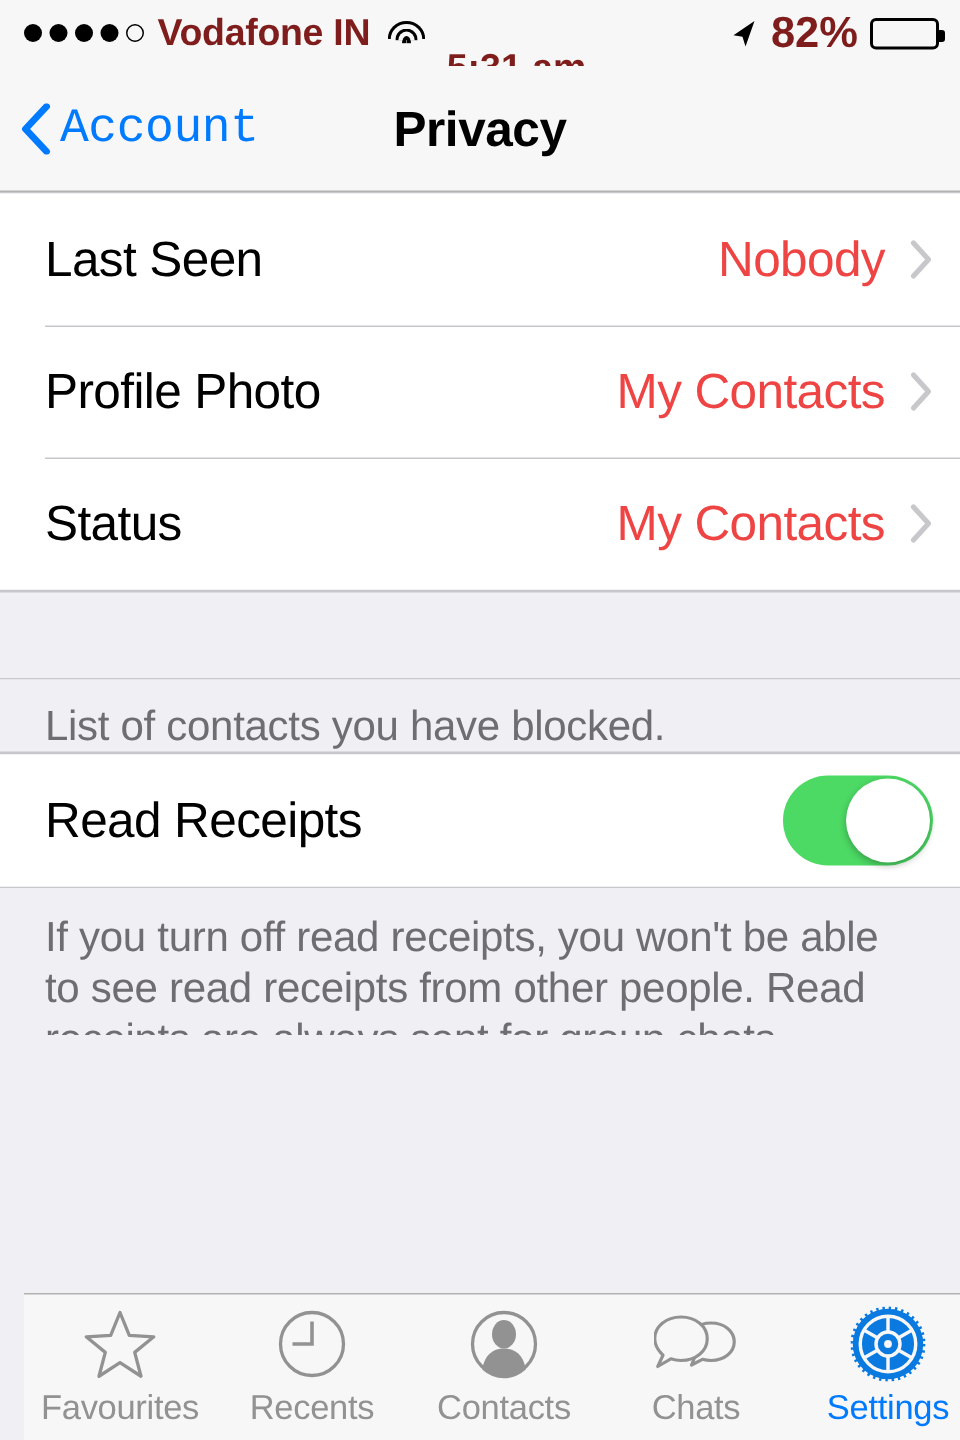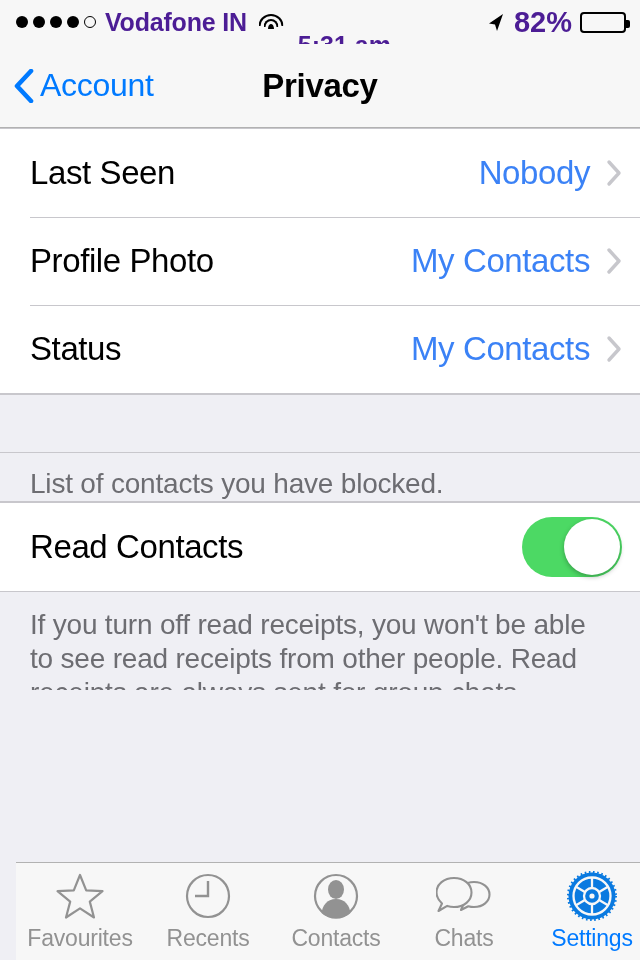--- a/index.html
+++ b/index.html
@@ -9,21 +9,21 @@
     background:#EFEFF4;
     overflow:hidden;
   }
   .screen { position:relative; width:640px; height:960px; background:#EFEFF4; }
 
   
   .statusbar {
     height:44px; background:#F7F7F7;
     display:flex; align-items:center;
     padding:0 14px 0 16px;
-    font-size:25px; font-weight:bold; color:#4c1d95;
+    font-size:25px; font-weight:bold; color:#7f1d1d;
   }
   .sb-left { display:flex; align-items:center; gap:9px; flex:1; }
   .dots { display:flex; align-items:center; gap:5px; }
   .dot { width:12px; height:12px; border-radius:50%; background:#000; }
   .dot.hollow { background:transparent; border:1.8px solid #000; }
   .carrier { font-size:25px; font-weight:bold; letter-spacing:-0.2px; }
   .wifi { width:26px; height:19px; position:relative; margin:0 2px; }
   .wifi i { position:absolute; left:50%; border:2.4px solid #000;
             border-bottom:none; border-radius:50% 50% 0 0 / 100% 100% 0 0;
             transform:translateX(-50%); }
@@ -41,40 +41,40 @@
   .batt-fill { height:100%; background:#000; border-radius:1px; }
 
   
   .navbar {
     height:84px; background:#F7F7F7;
     border-bottom:1px solid #B2B2B2;
     position:relative; display:flex; align-items:center;
   }
   .back { display:flex; align-items:center; margin-left:14px; cursor:pointer; }
   .chev-back { width:20px; height:34px; margin-right:6px; }
-  .back-label { font-size:32px; color:#007AFF; letter-spacing:-0.3px; }
+  .back-label { font-size:32px; color:#007AFF; letter-spacing:-0.3px;font-family:Liberation Mono, monospace; }
   .nav-title {
     position:absolute; left:0; right:0; text-align:center;
     font-size:33px; font-weight:bold; color:#000; pointer-events:none;
     letter-spacing:-0.3px;
   }
 
   
   .gap { background:#EFEFF4; border-top:1px solid #C8C7CC; border-bottom:1px solid #C8C7CC; }
   .gap.g1 { height:59px; }
   .group { background:#FFF; border-top:1px solid #C8C7CC; border-bottom:1px solid #C8C7CC; }
   .row {
     height:88px; display:flex; align-items:center;
     padding:0 18px 0 30px; position:relative; background:#FFF; cursor:pointer;justify-content:flex-end;
   }
   .row + .row::before {
     content:""; position:absolute; left:30px; right:0; top:0; height:1px; background:#C8C7CC;
   }
   .row-label { font-size:33px; color:#000; letter-spacing:-0.4px; flex:1; }
-  .row-value { font-size:33px; color:#3b82f6; letter-spacing:-0.4px; margin-right:16px; }
+  .row-value { font-size:33px; color:#ef4444; letter-spacing:-0.4px; margin-right:16px; }
   .chev { width:16px; height:28px; flex:none; }
 
   .footer {
     background:#EFEFF4; padding:14px 30px 0 30px;
     font-size:28px; color:#6D6D72; line-height:1.21; letter-spacing:-0.2px;
   }
   .footer.f1 { border-bottom:1px solid #C8C7CC; padding-bottom:0; }
   .footer.f2 { height:98px; overflow:hidden; padding-top:16px; }
 
   
@@ -166,21 +166,21 @@
       </svg>
     </div>
   </div>
 
   <div class="gap g1"></div>
 
   <div class="footer f1">List of contacts you have blocked.</div>
 
   <div class="group">
     <div class="row">
-      <span class="row-label">Read Contacts</span>
+      <span class="row-label">Read Receipts</span>
       <div class="switch on">
         <span class="knob"></span>
       </div>
     </div>
   </div>
   <div class="footer f2">If you turn off read receipts, you won't be able to see read receipts from other people. Read receipts are always sent for group chats.</div>
 
   <div class="tabbar">
     <div class="tab">
       <span class="tab-icon">

